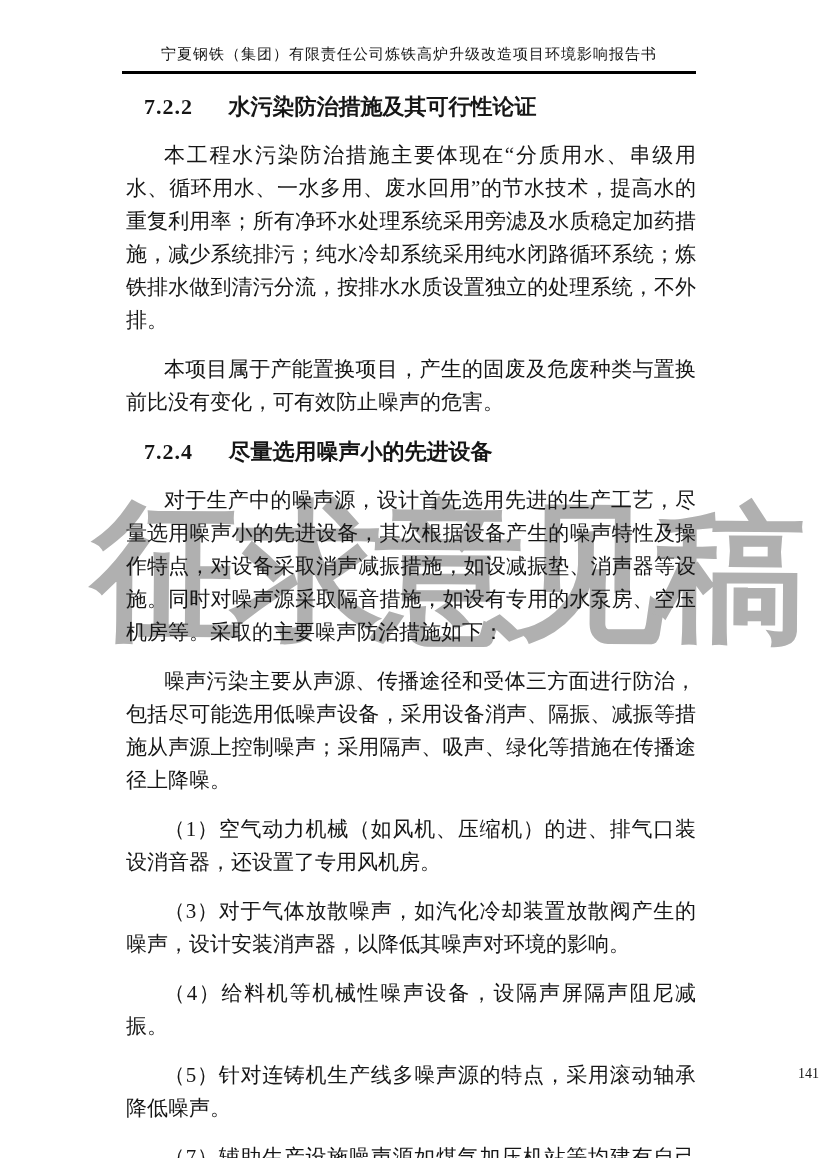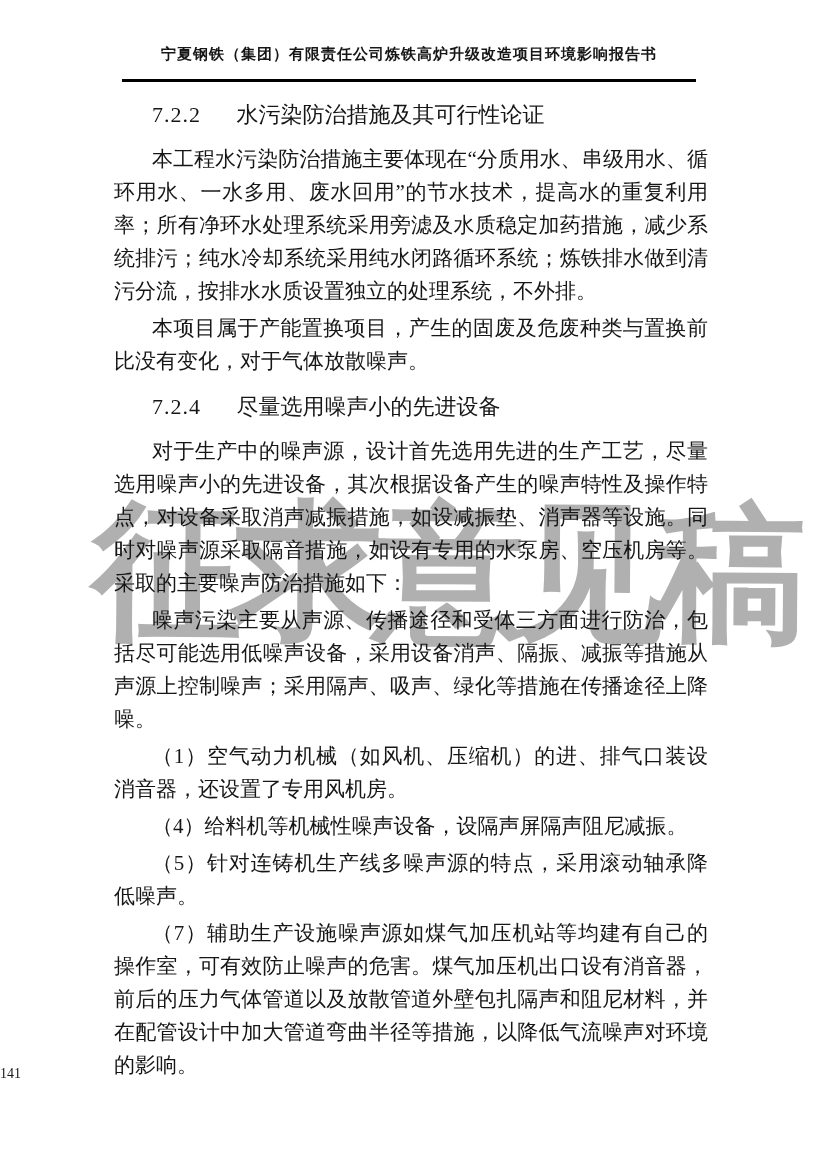--- a/index.html
+++ b/index.html
@@ -33,59 +33,59 @@
     user-select: none;
   }
   .page-header {
     position: absolute;
     left: 122px;
     top: 45px;
     width: 574px;
     z-index: 1;
     text-align: center;
     font-size: 15px;
-    font-weight: bold;
+    font-weight: normal;
     letter-spacing: 1px;
-    padding-bottom: 15px;
+    padding-bottom: 7px;
     border-bottom: 3px solid #000000;
   }
   .content {
     position: absolute;
     left: 110px;
     top: 86px;
     width: 602px;
     z-index: 1;
     font-size: 21px;
     line-height: 33px;
     text-align: justify;
   }
   .section-heading {
-    margin: 12px;
+    margin: 4px;
     font-size: 22px;
-    font-weight: normal;
+    font-weight: bold;
     line-height: 33px;
     padding-left: 30px;
     text-align: left;
   }
   .section-number {
     display: inline-block;
     margin-right: 30px;
     letter-spacing: 1px;
   }
   .content p {
-    margin: 4px;
+    margin: 16px;
     text-indent: 38px;
   }
   .page-footer {
     position: absolute;
     left: 0;
     right: 0;
     top: 1066px;
     z-index: 1;
-    text-align: left;
+    text-align: right;
     font-size: 14px;
   }
 </style>
 </head>
 <body>
 
 <div class="page">
 
   <div class="watermark">征求意见稿</div>
 
@@ -94,30 +94,31 @@
   </header>
 
   <main class="content">
 
     <h2 class="section-heading">
       <span class="section-number">7.2.2</span>
       <span class="section-title">水污染防治措施及其可行性论证</span>
     </h2>
     <p>本工程水污染防治措施主要体现在“分质用水、串级用水、循环用水、一水多用、废水回用”的节水技术，提高水的重复利用率；所有净环水处理系统采用旁滤及水质稳定加药措施，减少系统排污；纯水冷却系统采用纯水闭路循环系统；炼铁排水做到清污分流，按排水水质设置独立的处理系统，不外排。</p>
 
-    <p>本项目属于产能置换项目，产生的固废及危废种类与置换前比没有变化，对于气体放散噪声。</p>
+    <p>本项目属于产能置换项目，产生的固废及危废种类与置换前比没有变化，可有效防止噪声的危害。</p>
 
     <h2 class="section-heading">
       <span class="section-number">7.2.4</span>
       <span class="section-title">尽量选用噪声小的先进设备</span>
     </h2>
     <p>对于生产中的噪声源，设计首先选用先进的生产工艺，尽量选用噪声小的先进设备，其次根据设备产生的噪声特性及操作特点，对设备采取消声减振措施，如设减振垫、消声器等设施。同时对噪声源采取隔音措施，如设有专用的水泵房、空压机房等。采取的主要噪声防治措施如下：</p>
     <p>噪声污染主要从声源、传播途径和受体三方面进行防治，包括尽可能选用低噪声设备，采用设备消声、隔振、减振等措施从声源上控制噪声；采用隔声、吸声、绿化等措施在传播途径上降噪。</p>
 
     <p class="list-item">（1）空气动力机械（如风机、压缩机）的进、排气口装设消音器，还设置了专用风机房。</p>
+    <p class="list-item">（3）对于气体放散噪声，如汽化冷却装置放散阀产生的噪声，设计安装消声器，以降低其噪声对环境的影响。</p>
     <p class="list-item">（4）给料机等机械性噪声设备，设隔声屏隔声阻尼减振。</p>
     <p class="list-item">（5）针对连铸机生产线多噪声源的特点，采用滚动轴承降低噪声。</p>
     <p class="list-item">（7）辅助生产设施噪声源如煤气加压机站等均建有自己的操作室，可有效防止噪声的危害。煤气加压机出口设有消音器，前后的压力气体管道以及放散管道外壁包扎隔声和阻尼材料，并在配管设计中加大管道弯曲半径等措施，以降低气流噪声对环境的影响。</p>
 
   </main>
 
   <footer class="page-footer">
     <span>141</span>
   </footer>
 

